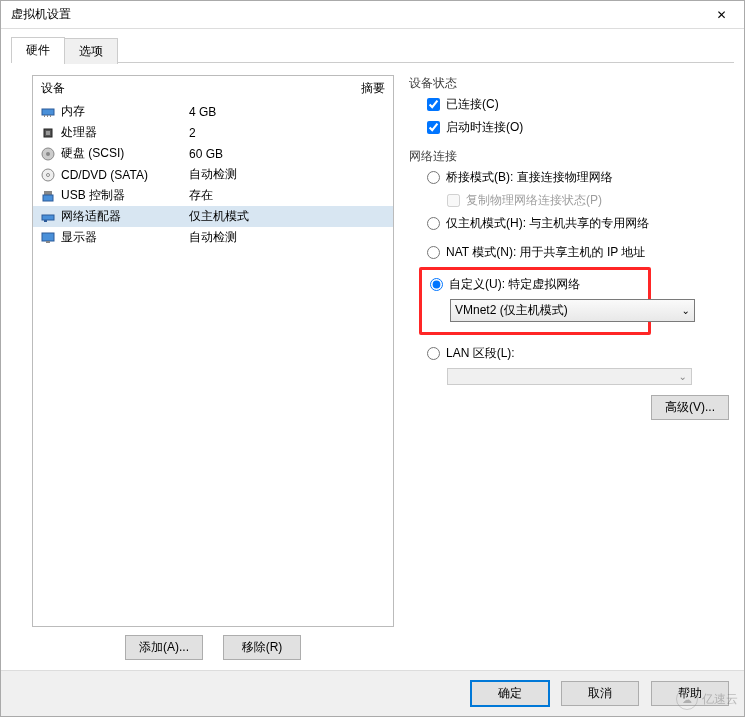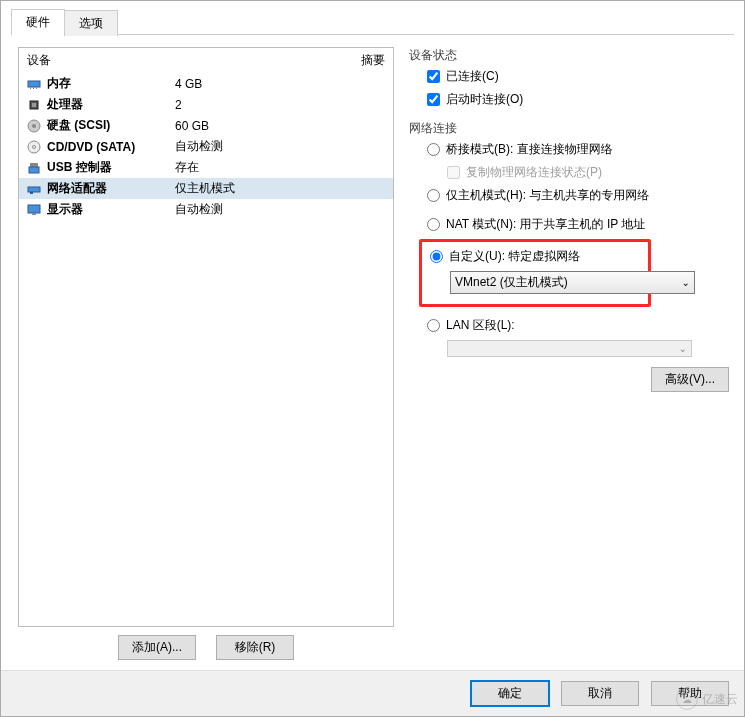--- a/index.html
+++ b/index.html
@@ -8,30 +8,30 @@
 .titlebar { display: flex; align-items: center; justify-content: space-between; height: 28px; padding: 0 0 0 10px; border-bottom: 1px solid #ddd; }
 .titlebar-title { font-size: 12px; }
 .close-btn { width: 45px; height: 28px; display: flex; align-items: center; justify-content: center; font-size: 14px; cursor: pointer; }
 
 .tabs { display: flex; padding: 8px 10px 0 10px; }
 .tab { padding: 4px 14px; border: 1px solid #ccc; border-bottom: none; background: #fff; margin-right: -1px; cursor: pointer; position: relative; }
 .tab.active { background: #fff; z-index: 2; }
 .tab.inactive { background: #f0f0f0; top: 1px; }
 .tab-underline { flex: 1; border-bottom: 1px solid #ccc; }
 
-.content { flex: 1; display: flex; padding: 12px 15px 10px 17px; gap: 15px; overflow: hidden; }
+.content { flex: 1; display: flex; padding: 12px 15px 10px 31px; gap: 15px; overflow: hidden; }
 .left-panel { flex: 1; display: flex; flex-direction: column; }
 .device-list { flex: 1; border: 1px solid #bbb; background: #fff; }
 .device-header { display: flex; padding: 4px 8px; font-weight: normal; }
 .device-header .col1 { width: 150px; }
 .device-header .col2 { flex: 1; text-align: right; }
 .device-row { display: flex; align-items: center; padding: 2px 6px; cursor: pointer; }
 .device-row.selected { background: #d8e6f2; }
 .device-row .iconcell { width: 18px; display: flex; align-items: center; justify-content: center; }
-.device-row .col1 { width: 132px; padding-left: 4px; font-weight: bold; }
+.device-row .col1 { width: 132px; padding-left: 4px; }
 .device-row .col2 { flex: 1; }
 svg.devicon { width: 14px; height: 14px; }
 
 .left-buttons { display: flex; justify-content: center; gap: 20px; margin-top: 8px; }
 .btn { min-width: 78px; padding: 3px 12px; background: #e1e1e1; border: 1px solid #adadad; cursor: pointer; text-align: center; }
 
 .right-panel { width: 320px; display: flex; flex-direction: column; gap: 12px; }
 .group-label { color: #404040; margin-bottom: 4px; }
 .group-body { padding-left: 18px; display: flex; flex-direction: column; gap: 6px; }
 .chk-line, .rad-line { display: flex; align-items: center; gap: 6px; }
@@ -51,20 +51,26 @@
 .btn.primary { background: #e1e1e1; border: 1px solid #0078d7; outline: 1px solid #0078d7; }
 
 .watermark { position: absolute; right: 6px; bottom: 6px; opacity: 0.35; display: flex; align-items: center; gap: 4px; font-size: 13px; color: #555; pointer-events: none; }
 .watermark .circ { width: 22px; height: 22px; border: 1.5px solid #888; border-radius: 50%; display:flex; align-items:center; justify-content:center; font-size:10px;}
 </style>
 </head>
 <body>
 
 <div class="window">
 
+  <div class="titlebar">
+    <div class="titlebar-title">虚拟机设置</div>
+    <div class="close-btn">
+      <span>✕</span>
+    </div>
+  </div>
 
   <div class="tabs">
     <div class="tab active">硬件</div>
     <div class="tab inactive">选项</div>
     <div class="tab-underline"></div>
   </div>
 
   <div class="content">
 
     <div class="left-panel">

